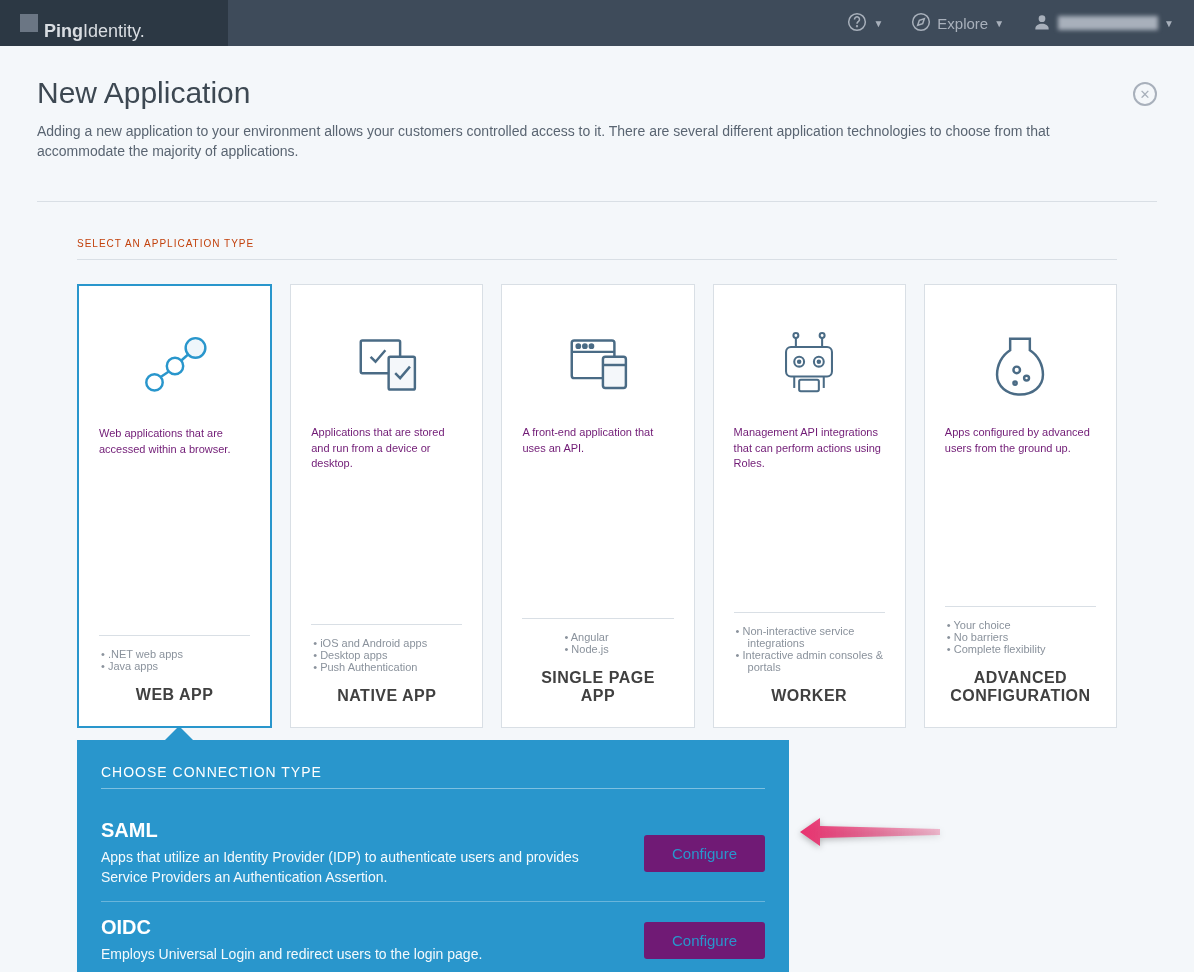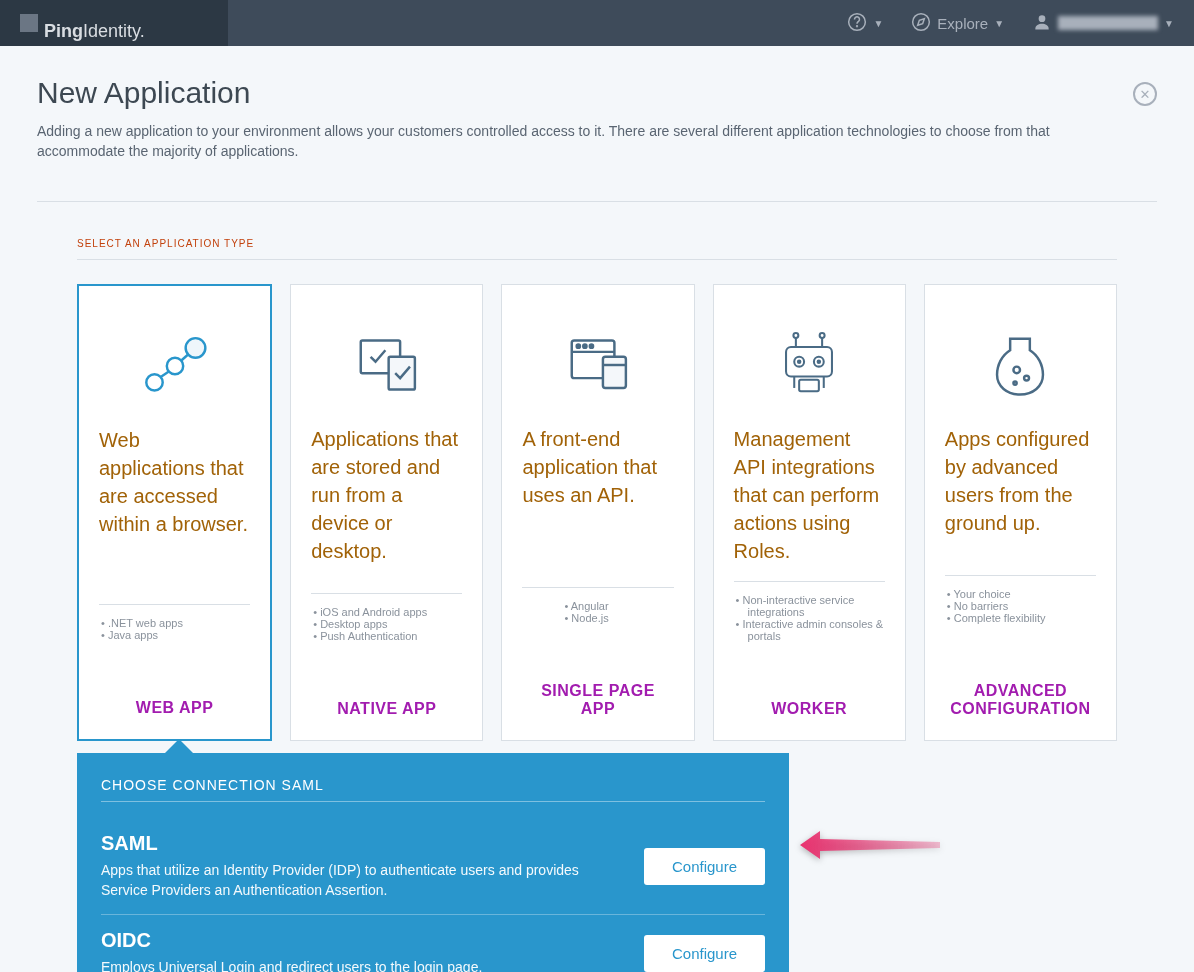--- a/index.html
+++ b/index.html
@@ -21,34 +21,34 @@
 .close-btn { position: absolute; top: 6px; right: 0; width: 24px; height: 24px; border: 2px solid #a8b0bb; border-radius: 50%; display: flex; align-items: center; justify-content: center; color: #a8b0bb; font-size: 13px; cursor: pointer; }
 
 .section { padding: 36px 40px 0 40px; }
 .section-label { font-size: 10px; letter-spacing: 1px; color: #c2410c; padding-bottom: 10px; border-bottom: 1px solid #d9dfe5; }
 
 .cards { display: flex; gap: 18px; margin-top: 24px; }
 .card { flex: 1; background: #fff; border: 1px solid #d9dfe5; padding: 20px 20px 22px 20px; display: flex; flex-direction: column; cursor: pointer; min-height: 444px; }
 .card.selected { border: 2px solid #2996cc; }
 .card-icon { height: 120px; display: flex; align-items: center; justify-content: center; color: #4a6b85; }
 .card-icon.sel svg { color: #2996cc; }
-.card-desc { font-size: 20px; color: #a16207; line-height: 1.4; margin-bottom: auto; }
+.card-desc { font-size: 11px; color: #701a75; line-height: 1.4; margin-bottom: auto; }
 .card-divider { border-top: 1px solid #d9dfe5; margin: 16px 0 12px 0; }
 .card-bullets { font-size: 11px; color: #8a929c; list-style: none; padding-left: 14px; margin-bottom: 14px; }
 .card-bullets li::before { content: "• "; color: #8a929c; margin-left: -12px; }
-.card-label { text-align: center; font-size: 16px; font-weight: 600; letter-spacing: 0.5px; color: #a21caf; margin-top: 44px; }
+.card-label { text-align: center; font-size: 16px; font-weight: 600; letter-spacing: 0.5px; color: #404040; }
 
 .conn-arrow { width: 0; height: 0; border-left: 14px solid transparent; border-right: 14px solid transparent; border-bottom: 14px solid #2996cc; margin-left: 88px; margin-top: -2px; }
 .conn-panel { background: #2996cc; color: #fff; width: 712px; padding: 24px; margin-left: 0; }
 .conn-title { font-size: 14px; letter-spacing: 1px; padding-bottom: 8px; border-bottom: 1px solid rgba(255,255,255,0.4); margin-bottom: 16px; }
 .conn-row { display: flex; align-items: center; justify-content: space-between; padding: 14px 0; border-bottom: 1px solid rgba(255,255,255,0.3); gap: 20px; }
 .conn-row:last-child { border-bottom: none; padding-bottom: 6px; }
 .conn-info h4 { font-size: 20px; font-weight: 600; margin-bottom: 6px; }
 .conn-info p { font-size: 14px; line-height: 1.4; color: rgba(255,255,255,0.95); }
-.conn-btn { background: #ffffff; color: #2996cc; border: none; padding: 10px 28px; font-size: 15px; border-radius: 3px; cursor: pointer; flex-shrink: 0; }
+.conn-btn { background: #701a75; color: #2996cc; border: none; padding: 10px 28px; font-size: 15px; border-radius: 3px; cursor: pointer; flex-shrink: 0; }
 
 .annotation-arrow { position: absolute; width: 150px; height: 40px; }
 .annotation-arrow svg { filter: drop-shadow(0 2px 3px rgba(0,0,0,0.3)); }
 .container-rel { position: relative; }
 </style>
 </head>
 <body>
 
 <div class="topbar">
   <div class="logo-area">
@@ -205,21 +205,21 @@
           <li>Complete flexibility</li>
         </ul>
         <div class="card-label">ADVANCED CONFIGURATION</div>
       </div>
 
     </div>
 
     <div class="container-rel">
       <div class="conn-arrow"></div>
       <div class="conn-panel">
-        <div class="conn-title">CHOOSE CONNECTION SAML</div>
+        <div class="conn-title">CHOOSE CONNECTION TYPE</div>
 
         <div class="conn-row">
           <div class="conn-info">
             <h4>SAML</h4>
             <p>Apps that utilize an Identity Provider (IDP) to authenticate users and provides Service Providers an Authentication Assertion.</p>
           </div>
           <button class="conn-btn">Configure</button>
         </div>
 
         <div class="conn-row">

